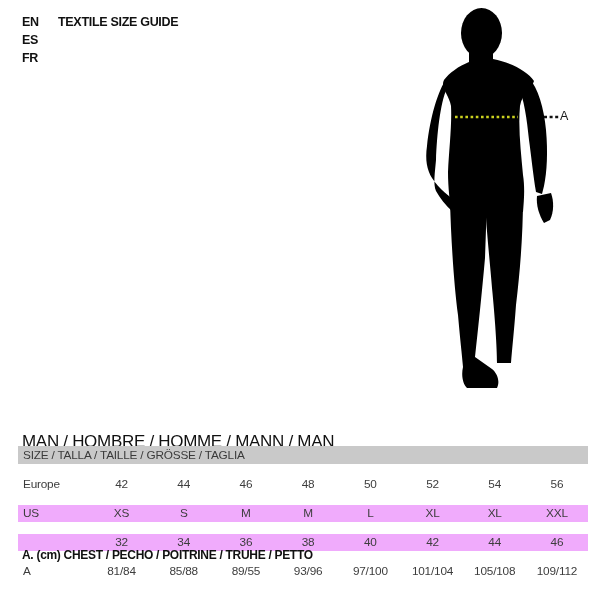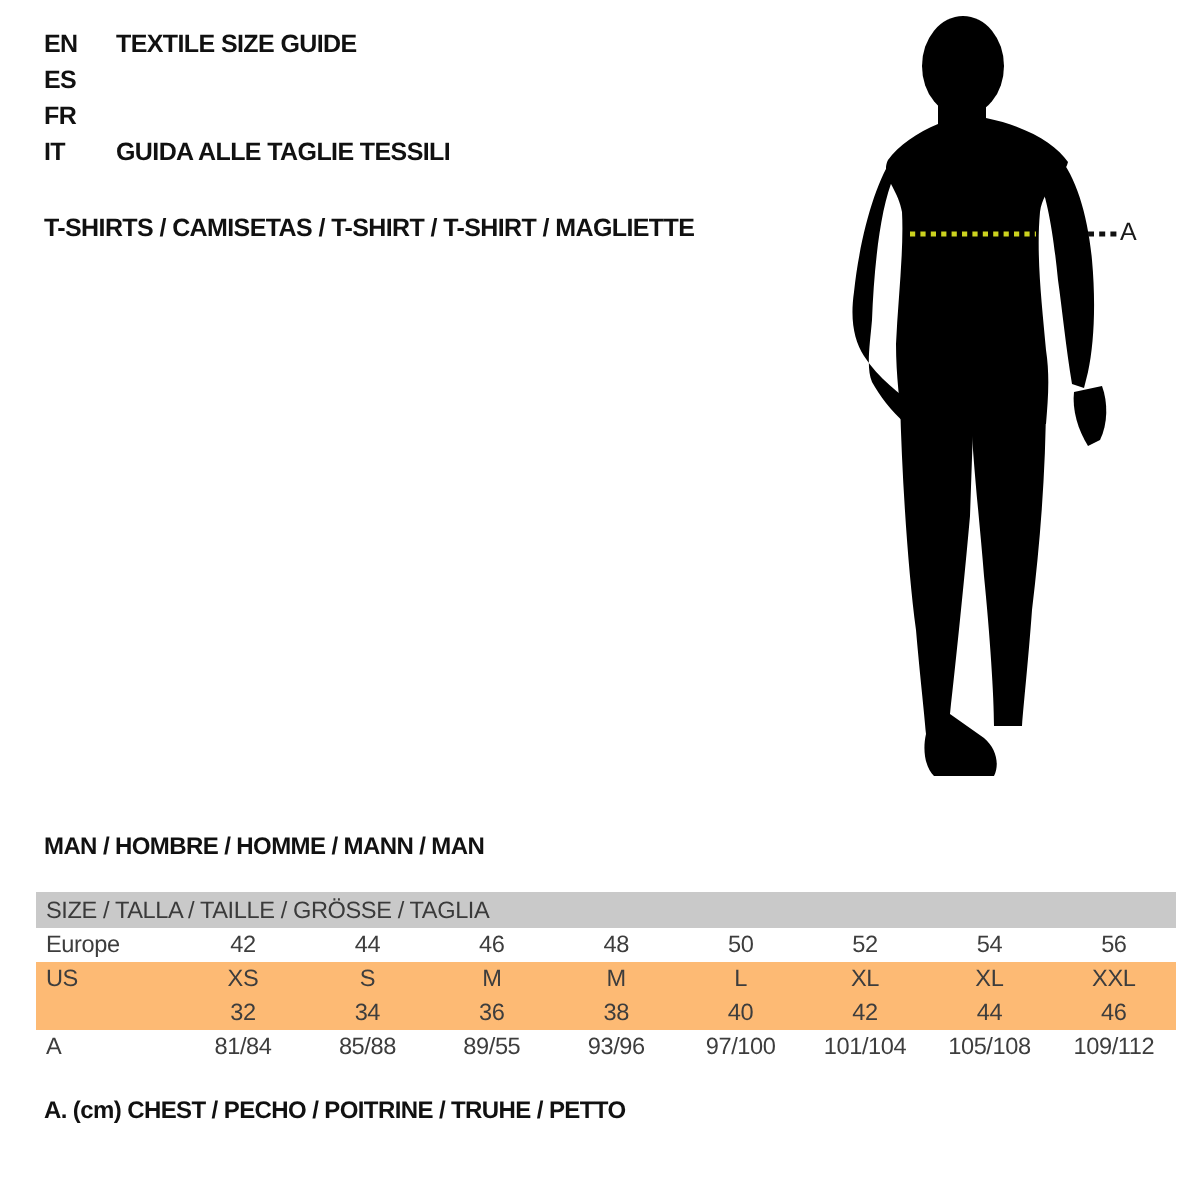--- a/index.html
+++ b/index.html
@@ -17,58 +17,53 @@
 
   
   .product-block{left:22px;top:105px;}
   .product-line{font-weight:700;font-size:12.5px;letter-spacing:-0.3px;line-height:19px;white-space:nowrap;}
 
   
   .figure-wrap{left:405px;top:0;width:195px;height:400px;}
   .measure-a-label{left:560px;top:109px;font-size:12.5px;font-weight:400;color:#1a1a1a;}
 
   
-  .section-title{left:22px;top:416px;font-weight:700;font-size:12px;letter-spacing:-0.3px;white-space:nowrap;}
+  .section-title{left:22px;top:432px;font-weight:400;font-size:17px;letter-spacing:-0.3px;white-space:nowrap;}
 
   
   .size-table{left:18px;top:446px;width:570px;font-size:11.8px;letter-spacing:-0.2px;color:#3d3d3d;}
   .size-table-header{
     height:18px;line-height:18px;background:#c9c9c9;color:#3a3a3a;
     padding-left:5px;font-size:11.8px;
   }
-  .t-row{display:flex;height:17px;line-height:17px;}
-  .t-row.shaded{background:#fdba74;justify-content:flex-end;}
+  .t-row{display:flex;height:17px;line-height:17px;margin-top:12px;}
+  .t-row.shaded{background:#f0abfc;}
   .t-label{width:68px;padding-left:5px;text-align:left;}
   .t-cell{width:62.75px;text-align:center;}
 
   
   .footnote{left:22px;top:548px;font-weight:700;font-size:12px;letter-spacing:-0.3px;white-space:nowrap;}
 </style>
 </head>
 <body>
 
 <div class="abs lang-block">
   <div class="lang-row">
     <span class="lang-code">EN</span>
     <span class="lang-name">TEXTILE SIZE GUIDE</span>
   </div>
   <div class="lang-row">
     <span class="lang-code">ES</span>
   </div>
   <div class="lang-row">
     <span class="lang-code">FR</span>
   </div>
-  <div class="lang-row">
-    <span class="lang-code">IT</span>
-    <span class="lang-name">GUIDA ALLE TAGLIE TESSILI</span>
-  </div>
 </div>
 
 <div class="abs product-block">
-  <div class="product-line">T-SHIRTS / CAMISETAS / T-SHIRT / T-SHIRT / MAGLIETTE</div>
 </div>
 
 <div class="abs figure-wrap">
   <svg width="195" height="400" viewBox="0 0 195 400" xmlns="http://www.w3.org/2000/svg">
     <g fill="#000000">
       <ellipse cx="76.5" cy="33" rx="20.5" ry="25"></ellipse>
       <rect x="64" y="45" width="24" height="25"></rect>
       <path d="M64,62 C54,66 44,73 39,80 C35,88 44,94 46,106 C47,125 44,150 43,172 C43,188 45,202 46,212 L118,212 C119,200 120,188 118,175 C116,152 113,128 115,106 C117,93 127,89 129,81 C123,72 108,63 88,59 Z"></path>
       <path d="M42,78 C33,90 25,118 22,146 C20,160 22,170 27,178 C34,189 45,197 54,204 L58,211 L48,212 C40,205 35,198 31,191 C28,184 30,172 31,160 C32,134 35,104 42,88 Z"></path>
       <path d="M124,78 C133,88 139,108 141,130 C143,152 142,172 139,186 L137,194 L131,192 C128,174 126,154 124,140 C122,120 119,98 113,86 Z"></path>

